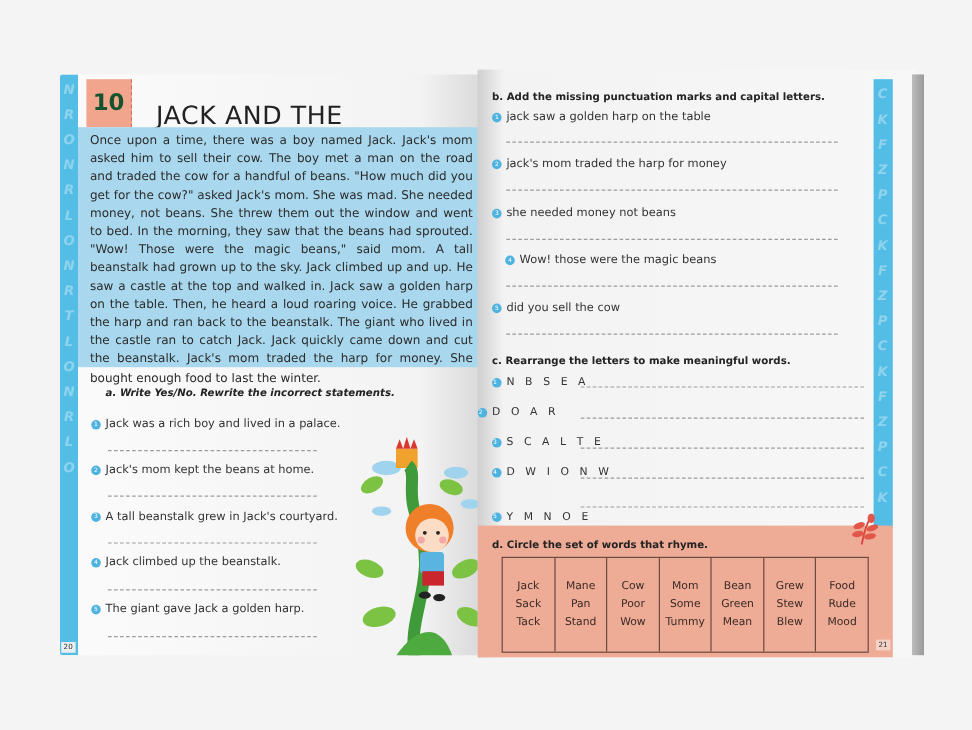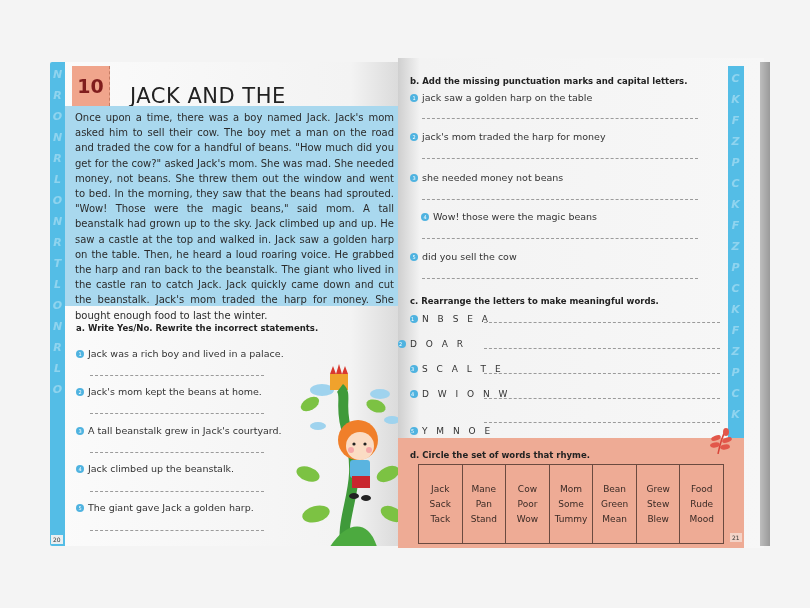--- a/index.html
+++ b/index.html
@@ -44,36 +44,36 @@
     font-style: italic;
   }
   .page-num {
     position: absolute; font-size: 6px; color: #333; background: #e9eef0;
     padding: 1px 2px;
   }
   .lesson-badge {
     position: absolute; left: 22px; top: 4px; width: 38px; height: 40px;
     background: #f0a58c; border-right: 1px dashed #c47b63;
     display: flex; align-items: center; justify-content: center;
-    font-size: 19px; font-weight: bold; color: #7f1d1d;
+    font-size: 19px; font-weight: bold; color: #14532d;
   }
   .lesson-title {
     position: absolute; left: 80px; top: 22px; font-size: 21px; color: #222;
     letter-spacing: 0.5px;
   }
   .story {
     position: absolute; left: 15px; top: 44px; width: 339px; height: 200px;
     background: #a9d8ee;
     padding: 4px 10px 4px 10px;
     font-size: 10px; line-height: 15.2px; color: #2b2b2b; text-align: justify;
   }
   .ex-heading {
     font-size: 8.5px; font-weight: bold; color: #222;
   }
-  .ex-a-heading { position: absolute; left: 26px; top: 261px; }
+  .ex-a-heading { position: absolute; left: 38px; top: 261px; font-style: italic; }
   .q-item {
     position: absolute; font-size: 9.5px; color: #333; display: flex; align-items: center; gap: 4px;
   }
   .bullet {
     display: inline-block; width: 8px; height: 8px; border-radius: 50%;
     background: #4fb3e0; color: #fff; font-size: 5px; line-height: 8px; text-align: center; flex: none;
   }
   .dash-line {
     position: absolute; border-top: 1px dashed #9b9b9b; height: 0;
   }

